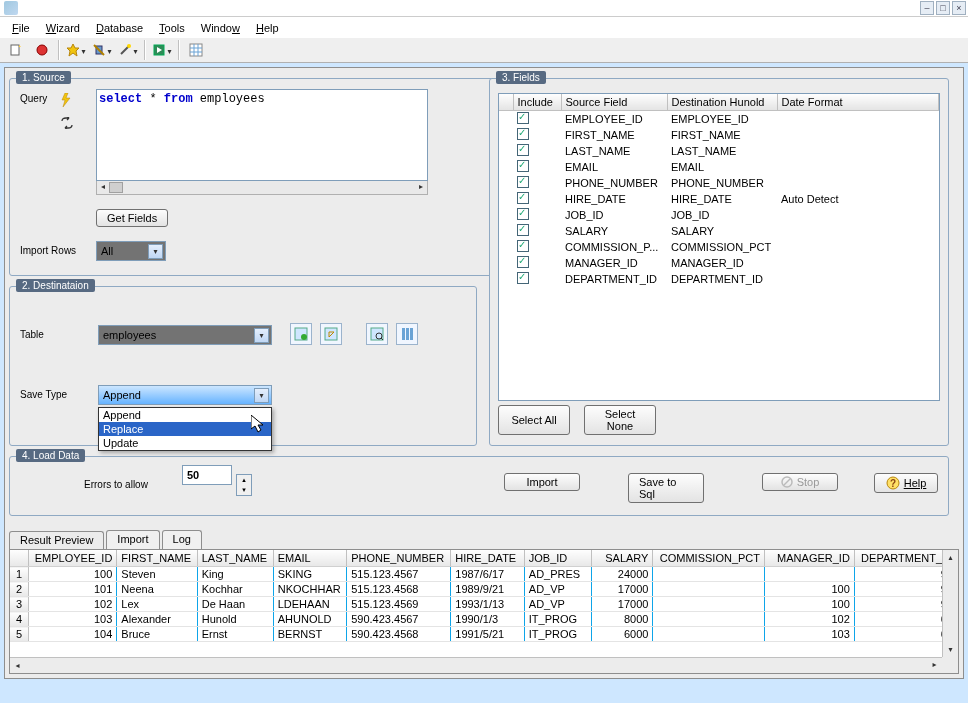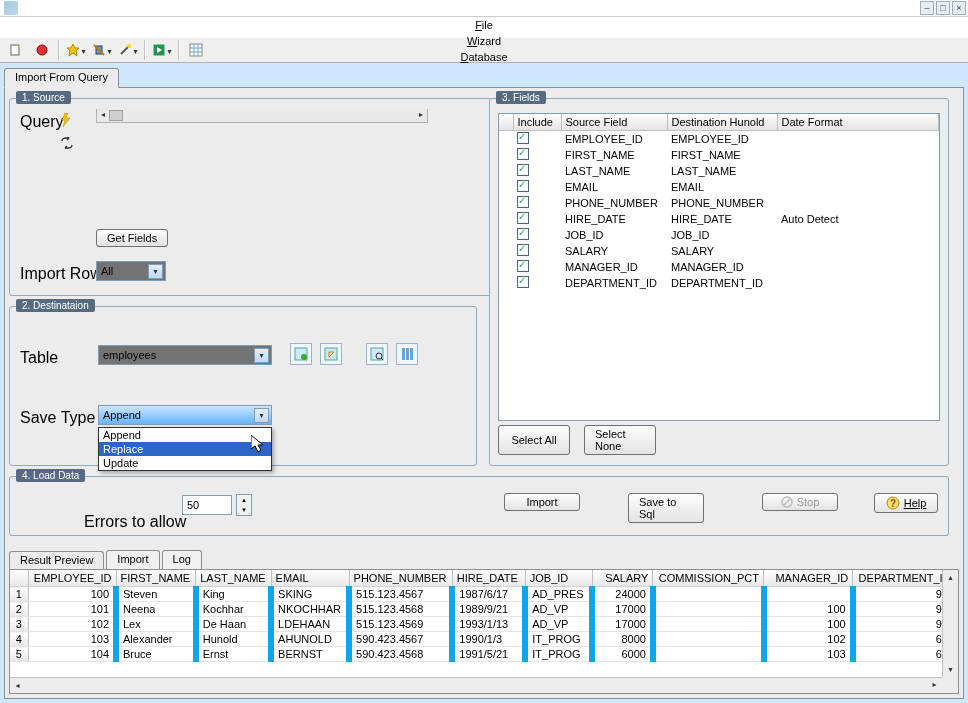--- a/index.html
+++ b/index.html
@@ -36,21 +36,20 @@
     background: #e6edf5;
     font-size: 9px; line-height: 12px; text-align: center;
     color: #445;
     cursor: pointer;
   }
   
   .menubar {
     height: 21px; background: #ffffff;
     display: flex; align-items: center;
     padding: 0 4px;
-    flex-direction: column;
   }
   .menubar .menuitem {
     padding: 2px 8px;
   }
   .menubar .menuitem u { text-decoration: underline; }
   
   .toolbar {
     height: 25px; background: #efefef;
     border-bottom: 1px solid #b0b0b0;
     display: flex; align-items: center;
@@ -111,21 +110,21 @@
     position: absolute;
     top: -8px; left: 6px;
     background: #576a82;
     color: #fff;
     font-size: 10px;
     padding: 1px 6px;
     border-radius: 2px;
   }
   
   #source { left: 4px; top: 10px; width: 512px; height: 198px; }
-  .lbl { font-size: 16px; }
+  .lbl { font-size: 10px; }
   .query-text {
     font-family: "Courier New", monospace;
     font-size: 12px;
     background: #fff;
     border: 1px solid #7f9db9;
     width: 332px; height: 92px;
     padding: 2px;
     overflow: auto;
   }
   .query-text .kw { color: #0000cc; font-weight: bold; }
@@ -238,21 +237,21 @@
   .rtable th {
     background: linear-gradient(#fefefe, #e8e8e8);
     border-right: 1px solid #c0c0c0;
     border-bottom: 1px solid #d0d0d0;
     text-align: left;
     font-weight: normal;
     padding: 2px 4px;
     white-space: nowrap;
   }
   .rtable td {
-    border-right: 6px solid #0ea5e9;
+    border-right: 1px solid #0ea5e9;
     border-bottom: 1px solid #e4e4e4;
     padding: 1px 4px;
     white-space: nowrap;
   }
   .rtable .rownum {
     background: linear-gradient(#fefefe, #e8e8e8);
     text-align: center;
     width: 18px;
     border-right: 1px solid #c0c0c0;
   }
@@ -339,40 +338,38 @@
         <rect x="1" y="1" width="12" height="12" fill="#fff" stroke="#888"></rect>
         <line x1="1" y1="5" x2="13" y2="5" stroke="#6aa3d5"></line>
         <line x1="1" y1="9" x2="13" y2="9" stroke="#6aa3d5"></line>
         <line x1="5" y1="1" x2="5" y2="13" stroke="#6aa3d5"></line>
         <line x1="9" y1="1" x2="9" y2="13" stroke="#6aa3d5"></line>
       </svg>
     </span>
 </div>
 
 <div class="content">
-  <div class="tabstrip">
-    <div class="tab active">Import From Query</div>
-  </div>
   <div class="tab-body">
 
     <div id="source" class="panel">
       <div class="legend">1. Source</div>
       <div style="position:absolute; left:10px; top:14px;" class="lbl">Query</div>
       <span style="position:absolute; left:50px; top:14px;">
           <svg width="12" height="14" viewBox="0 0 12 14">
             <polygon points="5,0 2,7 5,7 3,14 10,5 6,5 8,0" fill="#f1c40f" stroke="#b8860b" stroke-width="0.5"></polygon>
           </svg>
         </span>
       <span style="position:absolute; left:50px; top:38px;">
           <svg width="14" height="12" viewBox="0 0 14 12">
             <path d="M 2 4 Q 2 1 6 1 L 9 1 M 9 1 L 7 -1 M 9 1 L 7 3" fill="none" stroke="#333" stroke-width="1.3"></path>
             <path d="M 12 8 Q 12 11 8 11 L 5 11 M 5 11 L 7 9 M 5 11 L 7 13" fill="none" stroke="#333" stroke-width="1.3"></path>
           </svg>
         </span>
       <div style="position:absolute; left:86px; top:10px;">
+        <div class="query-text"><span class="kw">select</span><span> * </span><span class="kw">from</span><span> employees</span></div>
         <div class="hscroll">
             <span class="arrL">◂</span>
             <span class="thumb"></span>
             <span class="arrR">▸</span>
           </div>
       </div>
       <div style="position:absolute; left:86px; top:130px;" class="btn">Get Fields</div>
       <div style="position:absolute; left:10px; top:166px;" class="lbl">Import Rows</div>
       <div style="position:absolute; left:86px; top:162px; width:70px;" class="select">
         <span>All</span>
@@ -497,44 +494,51 @@
               <tr>
                 <td></td>
     <td><span class="cb"></span></td>
     <td>SALARY</td>
     <td>SALARY</td>
     <td></td>
               </tr>
               <tr>
                 <td></td>
     <td><span class="cb"></span></td>
+    <td>COMMISSION_P...</td>
+    <td>COMMISSION_PCT</td>
+    <td></td>
+              </tr>
+              <tr>
+                <td></td>
+    <td><span class="cb"></span></td>
     <td>MANAGER_ID</td>
     <td>MANAGER_ID</td>
     <td></td>
               </tr>
               <tr>
                 <td></td>
     <td><span class="cb"></span></td>
     <td>DEPARTMENT_ID</td>
     <td>DEPARTMENT_ID</td>
     <td></td>
               </tr>
             </tbody>
         </table>
       </div>
       <div style="position:absolute; left:8px; bottom:10px; display:flex; gap:14px;">
         <div class="btn" style="width:72px;">Select All</div>
-        <div class="btn" style="width:72px;">Select None</div>
+        <div class="btn" style="width:72px;text-align:center;">Select None</div>
       </div>
     </div>
 
     <div id="load" class="panel">
       <div class="legend">4. Load Data</div>
-      <div style="position:absolute; left:74px; top:36px;" class="lbl">Errors to allow</div>
-      <div style="position:absolute; left:172px; top:18px;" class="spin">
+      <div style="position:absolute; left:74px; top:22px;" class="lbl">Errors to allow</div>
+      <div style="position:absolute; left:172px; top:8px;font-weight:bold;" class="spin">
         <span>50</span>
       </div>
       <div style="position:absolute; left:226px; top:17px; width:16px; height:22px; border:1px solid #7f9db9; background:#f0f0f0; font-size:7px; text-align:center; line-height:10px;">▴<br>▾</div>
       <div style="position:absolute; left:494px; top:16px; width:76px;" class="btn">Import</div>
       <div style="position:absolute; left:618px; top:16px; width:76px;" class="btn">Save to Sql</div>
       <div style="position:absolute; left:752px; top:16px; width:76px; color:#999;" class="btn">
         <svg width="12" height="12" style="margin-right:4px;">
             <circle cx="6" cy="6" r="5" fill="none" stroke="#bbb" stroke-width="1.5"></circle>
             <line x1="3" y1="9" x2="9" y2="3" stroke="#bbb" stroke-width="1.5"></line>
           </svg>

